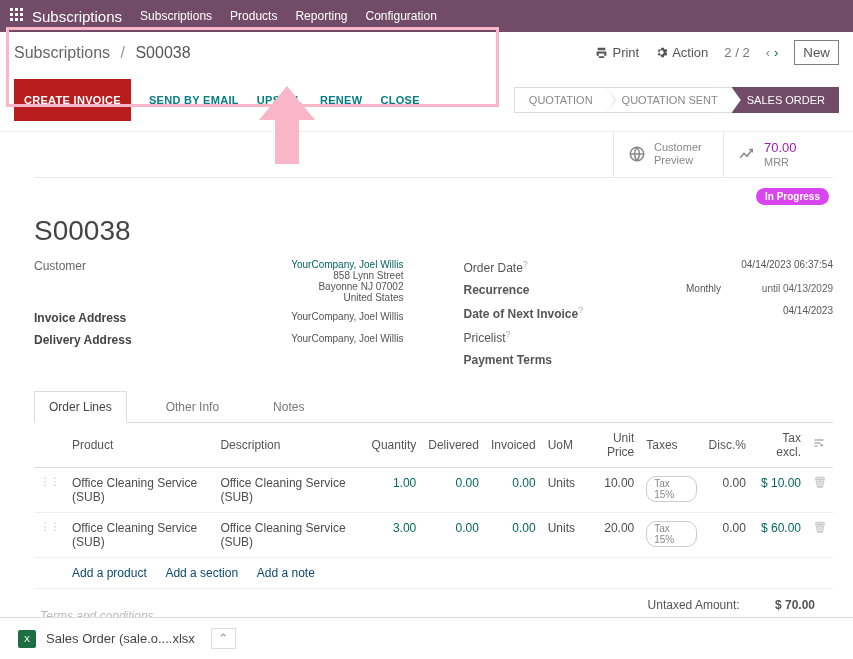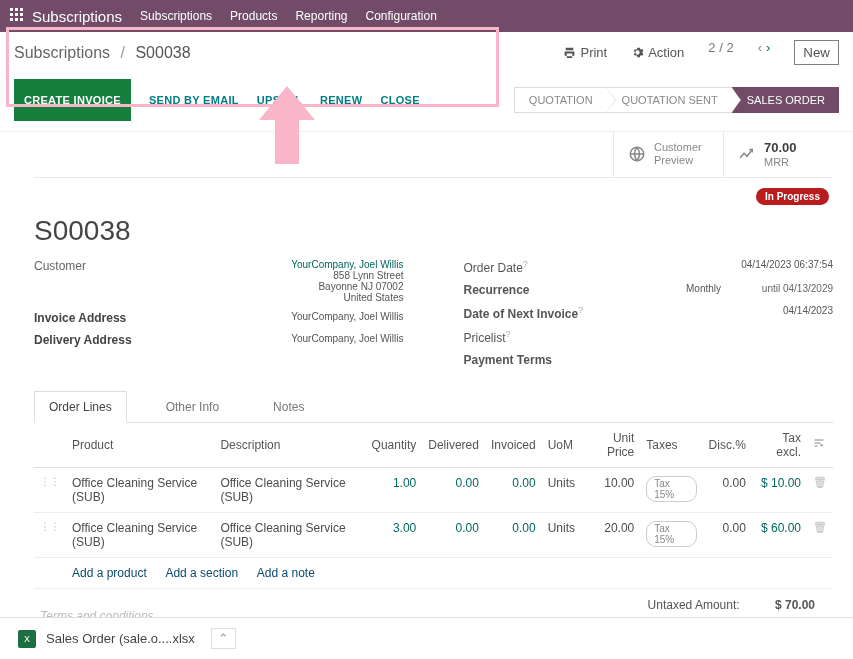--- a/index.html
+++ b/index.html
@@ -5,42 +5,42 @@
   * { box-sizing: border-box; margin: 0; padding: 0; }
   body { font-family: -apple-system, BlinkMacSystemFont, "Segoe UI", sans-serif; font-size: 13px; color: #4c4c4c; background: #fff; width:853px; }
   .topnav { background: #714B67; height: 32px; display:flex; align-items:center; padding:0 10px; color:#fff; }
   .topnav .apps-icon { margin-right:8px; }
   .topnav .appname { font-weight:500; font-size:15px; margin-right:18px; }
   .topnav .navitem { margin-right:18px; font-size:12px; cursor:pointer; }
   .row { display:flex; align-items:center; }
   .bar2 { display:flex; align-items:center; justify-content:space-between; padding:8px 14px; }
   .breadcrumb { font-size:16px; color:#555; }
   .breadcrumb .sep { color:#999; margin:0 6px; }
-  .rightactions { display:flex; gap:24px; font-size:13px; color:#555;}
+  .rightactions { display:flex; align-items:center; gap:16px; font-size:13px; color:#555;}
   .rightactions .btn-new { border:1px solid #7f7f7f; background:#fff; padding:4px 8px; color:#555;}
   .pager-arrows { color:#888; display:flex; gap:4px; }
   .bar3 { display:flex; align-items:center; justify-content:space-between; padding:6px 14px 10px 14px; border-bottom:1px solid #eee;}
   .btns { display:flex; align-items:center; gap:18px; }
-  .btn-primary { background:#15803d; color:#fff; font-size:11px; font-weight:600; padding:15px 10px; letter-spacing:.3px; }
+  .btn-primary { background:#b91c1c; color:#fff; font-size:11px; font-weight:600; padding:15px 10px; letter-spacing:.3px; }
   .btn-link { color:#017e84; font-size:11px; font-weight:600; letter-spacing:.3px; cursor:pointer;}
   .stages { display:flex; align-items:flex-start; font-size:11px; }
   .stage { padding:6px 14px; color:#888; position:relative; background:#fff; border:1px solid #ddd; border-right:none;}
   .stage.arrow::after{ content:""; position:absolute; right:-8px; top:0; width:0;height:0;border-top:12px solid transparent;border-bottom:12px solid transparent;border-left:8px solid #fff; z-index:2;}
   .stage.arrow::before{ content:""; position:absolute; right:-9px; top:0; width:0;height:0;border-top:12px solid transparent;border-bottom:12px solid transparent;border-left:9px solid #ddd; z-index:1;}
   .stage.active { background:#714B67; color:#fff; border-color:#714B67;}
   .highlight-box { position:absolute; border:3px solid #f8b6c8; top:27px; left:6px; width:493px; height:80px; pointer-events:none; z-index:5;}
   .pink-arrow { position:absolute; top:86px; left:259px; width:56px; height:80px; z-index:6;}
   .pink-arrow svg { width:56px; height:80px; }
   .contentwrap { padding: 0 20px 20px 34px; }
   .statbar { display:flex; justify-content:flex-end; border-bottom:1px solid #e8e8e8; padding-bottom:0;}
   .statbtn { display:flex; align-items:center; gap:8px; padding:8px 14px; border-left:1px solid #e8e8e8; min-width:110px;}
   .statbtn .stattext { font-size:11px; color:#888; line-height:1.2;}
-  .statbtn .statval { font-size:13px; font-weight:700; color:#404040; line-height:1.2;}
+  .statbtn .statval { font-size:13px; font-weight:400; color:#a21caf; line-height:1.2;}
   .badge-row { display:flex; justify-content:flex-end; padding:10px 4px;}
-  .badge-progress { background:#b91c1c; color:#fff; font-size:10px; font-weight:600; padding:3px 9px; border-radius:9px;}
+  .badge-progress { background:#d946ef; color:#fff; font-size:10px; font-weight:600; padding:3px 9px; border-radius:9px;}
   .title-big { font-size:28px; color:#444; margin-bottom:12px;}
   .details { display:flex; gap:60px; margin-bottom:16px;}
   .col1, .col2 { flex:1; font-size:12px; color:#555;}
   .field-row { display:flex; margin-bottom:8px; }
   .field-label { width:120px; color:#666; font-size:12px;}
   .field-label2 { width:135px; color:#555; font-size:12px; font-weight:400;}
   .field-label b { font-weight:600; color:#444;}
   .field-value { flex:1; font-size:10px; color:#555;text-align:right;}
   .link { color:#02665f; }
   sup.q { color:#aaa; font-size:9px; }

